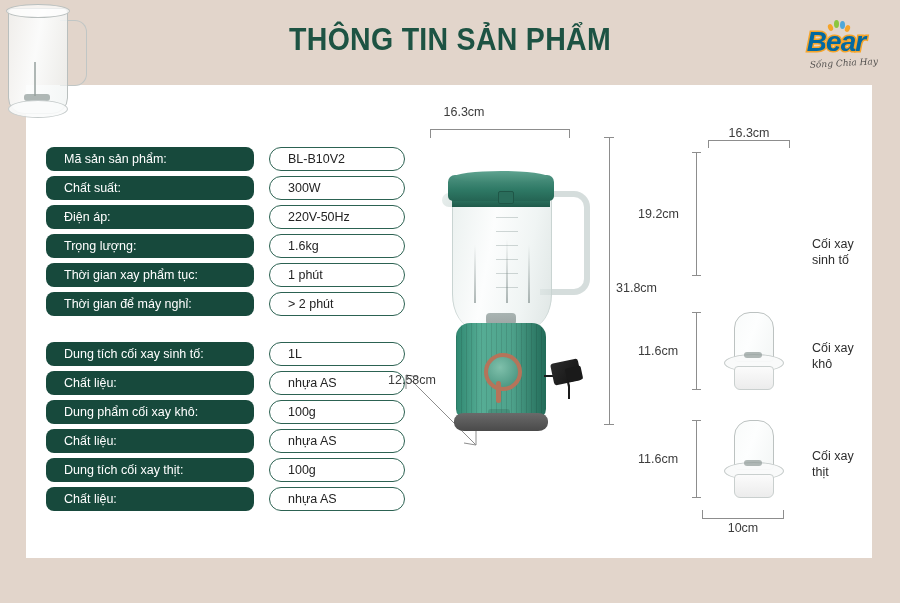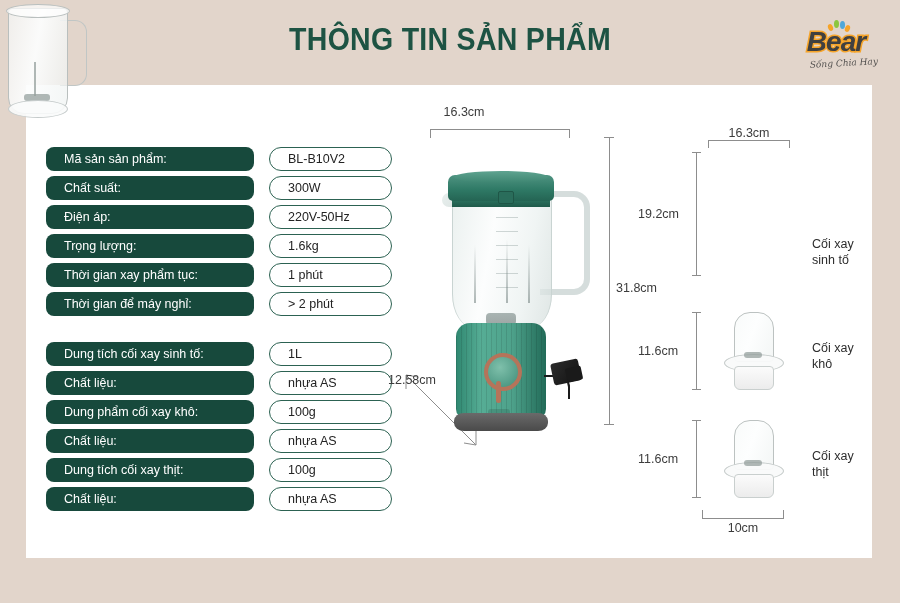--- a/index.html
+++ b/index.html
@@ -22,21 +22,21 @@
     transform:scaleX(.92);
   }
 
   
   #brand-logo{
     position:absolute;left:788px;top:18px;width:96px;height:58px;
   }
   .logo-word{
     position:absolute;left:0;top:8px;width:96px;height:32px;
     font-size:28px;font-weight:bold;font-style:italic;
-    color:#404040;letter-spacing:-1px;
+    color:#0369a1;letter-spacing:-1px;
     -webkit-text-stroke:3px #f6a429;
     paint-order:stroke fill;
     text-align:center;
   }
   .logo-word span{position:relative;}
   .logo-paw{
     position:absolute;left:40px;top:2px;width:22px;height:14px;
   }
   .paw-pad{position:absolute;border-radius:50%;}
   .logo-tagline{
@@ -60,21 +60,21 @@
     position:relative;height:24px;margin-bottom:5px;
   }
   .spec-label{
     position:absolute;left:0;top:0;width:208px;height:24px;
     background:#17493c;border-radius:8px;
     color:#ffffff;font-size:12.5px;
     line-height:24px;padding-left:18px;
     box-sizing:border-box;white-space:nowrap;
   }
   .spec-value{
-    position:absolute;left:223px;top:0;width:123px;height:24px;
+    position:absolute;left:223px;top:0;width:136px;height:24px;
     border:1px solid #2c6252;border-radius:12px;
     background:#fff;color:#232323;font-size:12.5px;
     line-height:22px;padding-left:18px;
     box-sizing:border-box;white-space:nowrap;
   }
 
   
   #product-main{
     position:absolute;left:388px;top:95px;width:260px;height:380px;
   }

